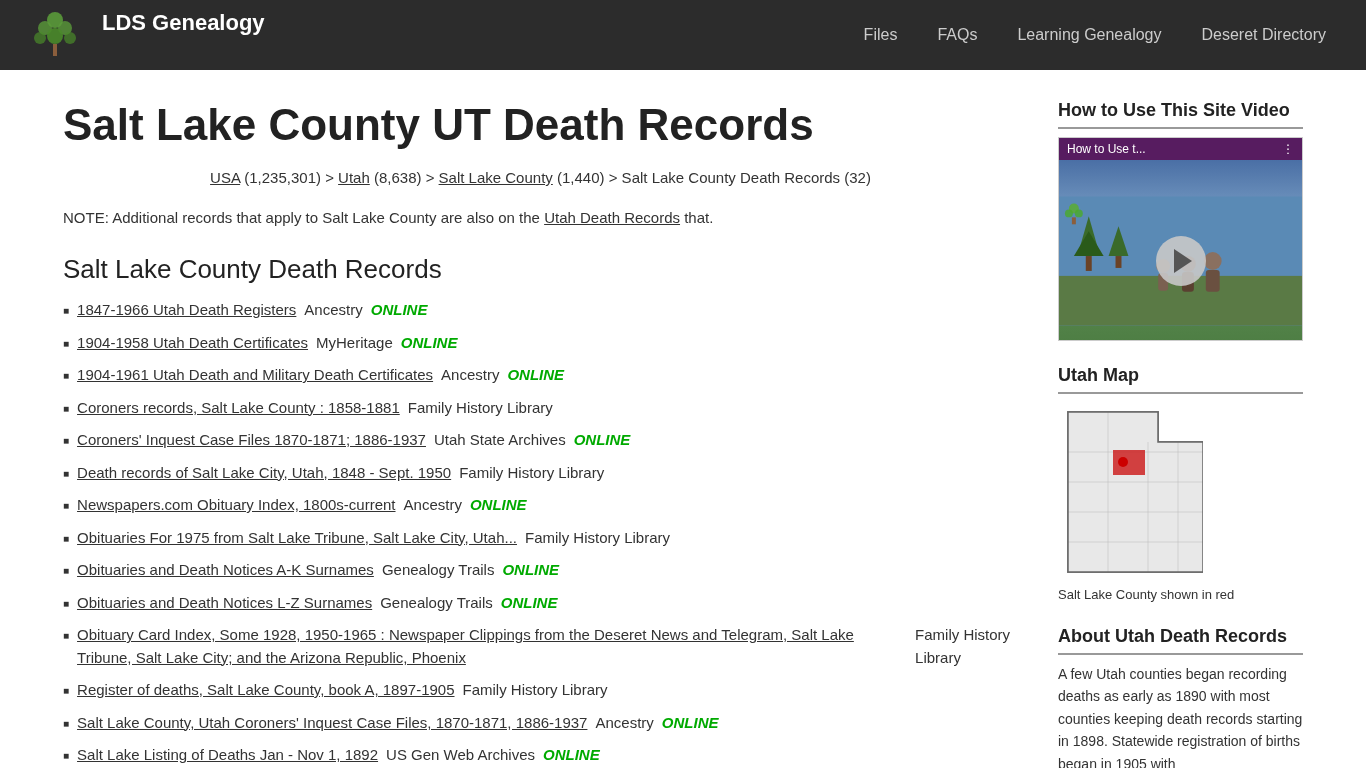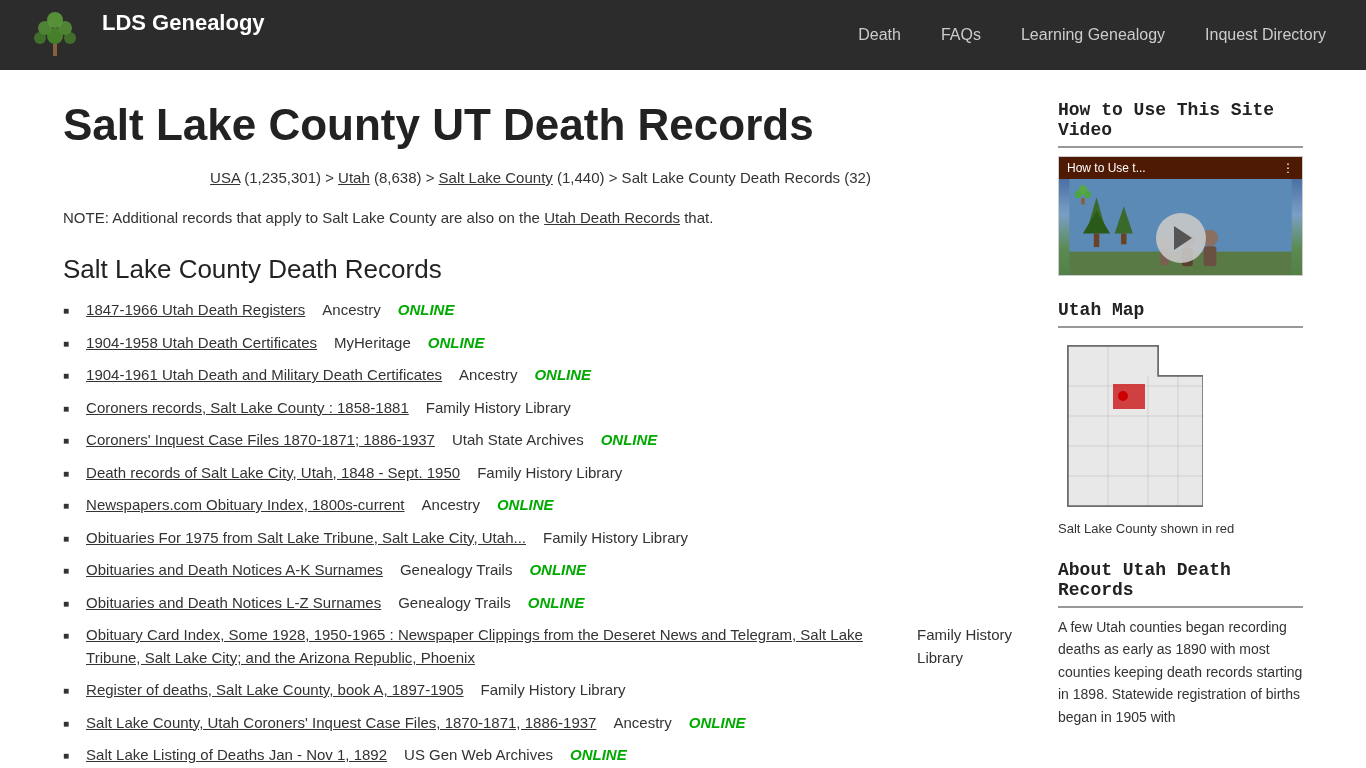--- a/index.html
+++ b/index.html
@@ -96,21 +96,21 @@
     }
 
     .records-list {
       list-style: none;
       padding: 0;
       margin: 0;
     }
     .records-list li {
       display: flex;
       align-items: flex-start;
-      gap: 17px;
+      gap: 8px;
       margin-bottom: 10px;
       font-family: Arial, sans-serif;
       font-size: 15px;
       line-height: 1.5;
     }
     .records-list li::before {
       content: "■";
       color: #333;
       font-size: 10px;
       margin-top: 4px;
@@ -134,30 +134,30 @@
     }
 
     .sidebar-section {
       margin-bottom: 24px;
     }
 
     .sidebar-title {
       font-size: 18px;
       font-weight: bold;
       color: #222;
-      font-family: Liberation Mono, monospace;
+      font-family: Liberation Sans, sans-serif;
       margin-bottom: 8px;
       padding-bottom: 6px;
       border-bottom: 2px solid #999;
     }
 
     .video-thumbnail {
       width: 100%;
-      height: 120px;
-      background: #c2410c;
+      height: 204px;
+      background: #d946ef;
       position: relative;
       cursor: pointer;
       overflow: hidden;
       border: 1px solid #ccc;
     }
     .video-top-bar {
       background: rgba(0,0,0,0.6);
       padding: 4px 8px;
       display: flex;
       justify-content: space-between;
@@ -222,24 +222,24 @@
       <circle cx="15" cy="18" r="7" fill="#5a9a3a" opacity="0.8"></circle>
       <circle cx="35" cy="18" r="7" fill="#5a9a3a" opacity="0.8"></circle>
       <circle cx="10" cy="28" r="6" fill="#4a8a2a" opacity="0.7"></circle>
       <circle cx="25" cy="26" r="8" fill="#4a8a2a" opacity="0.9"></circle>
       <circle cx="40" cy="28" r="6" fill="#4a8a2a" opacity="0.7"></circle>
       <rect x="23" y="34" width="4" height="12" fill="#8B5E3C"></rect>
     </svg>
     <span class="logo-text">LDS Genealogy</span>
   </div>
   <nav>
-    <a href="#">Death</a>
+    <a href="#">Files</a>
     <a href="#">FAQs</a>
     <a href="#">Learning Genealogy</a>
-    <a href="#">Inquest Directory</a>
+    <a href="#">Deseret Directory</a>
   </nav>
 </header>
 
 <div class="page-wrapper">
 
   <main class="main-content">
 
     <h1 class="page-title">Salt Lake County UT Death Records</h1>
 
     <div class="breadcrumbs">

